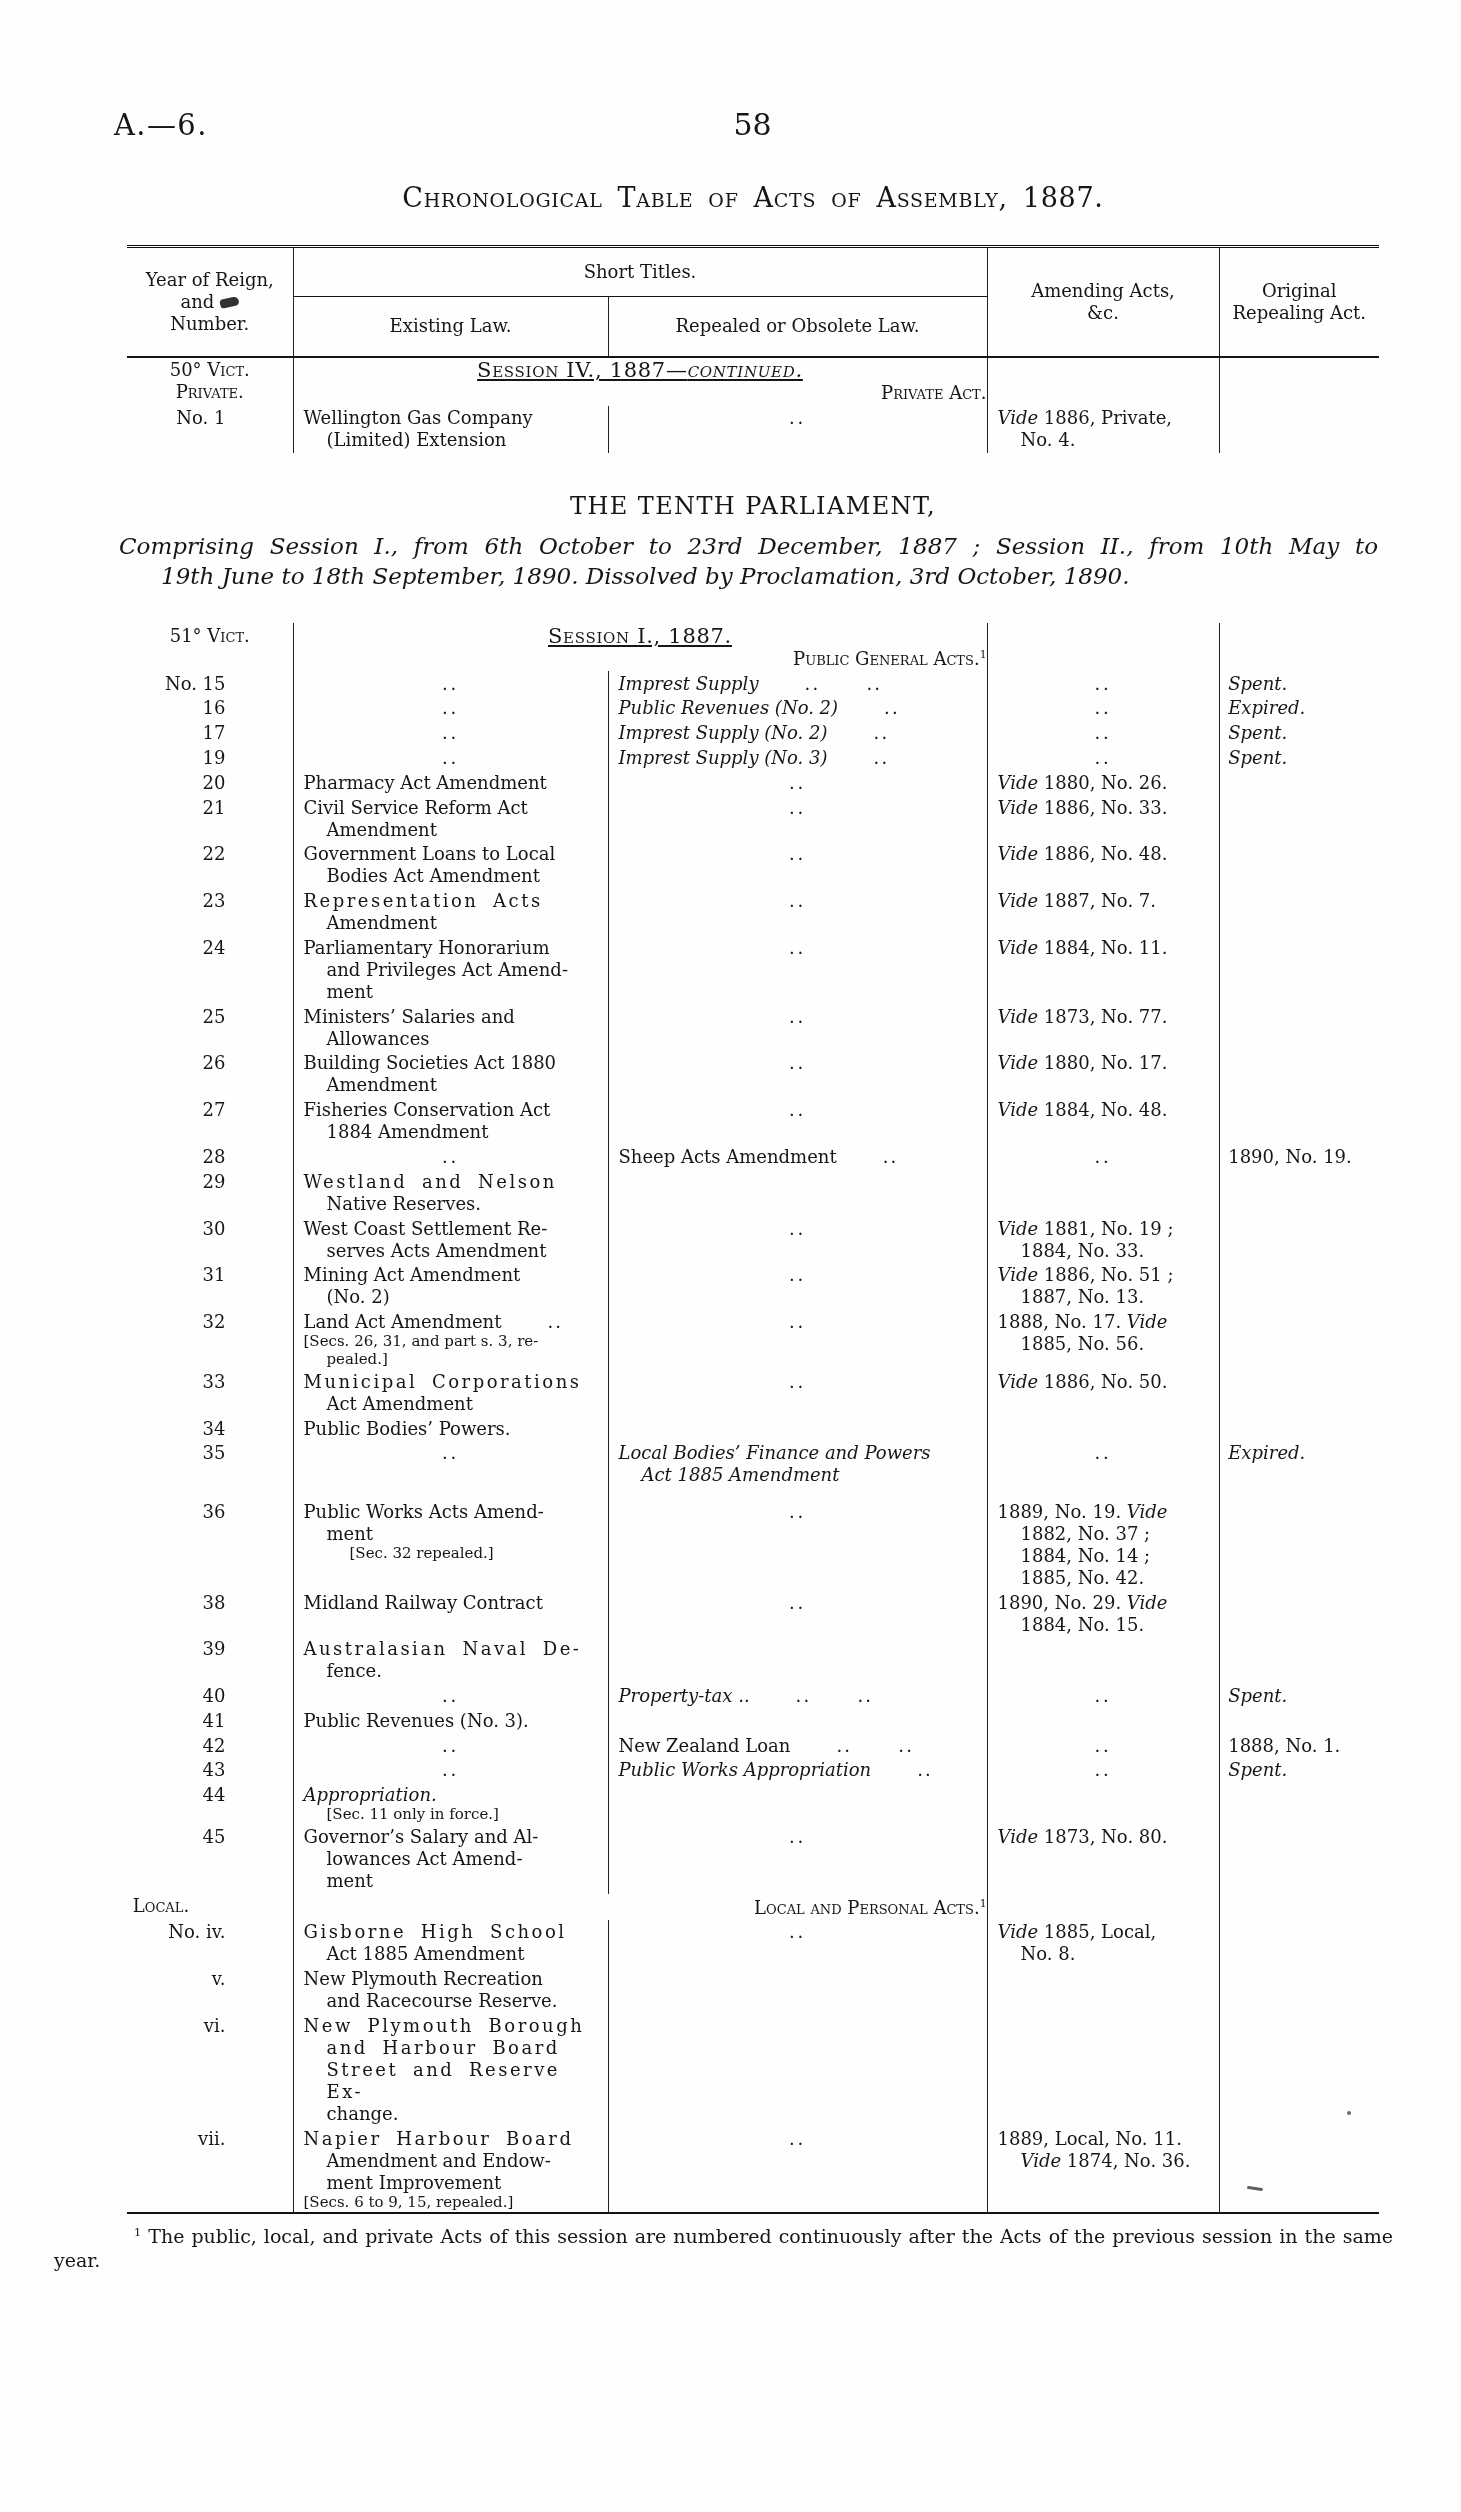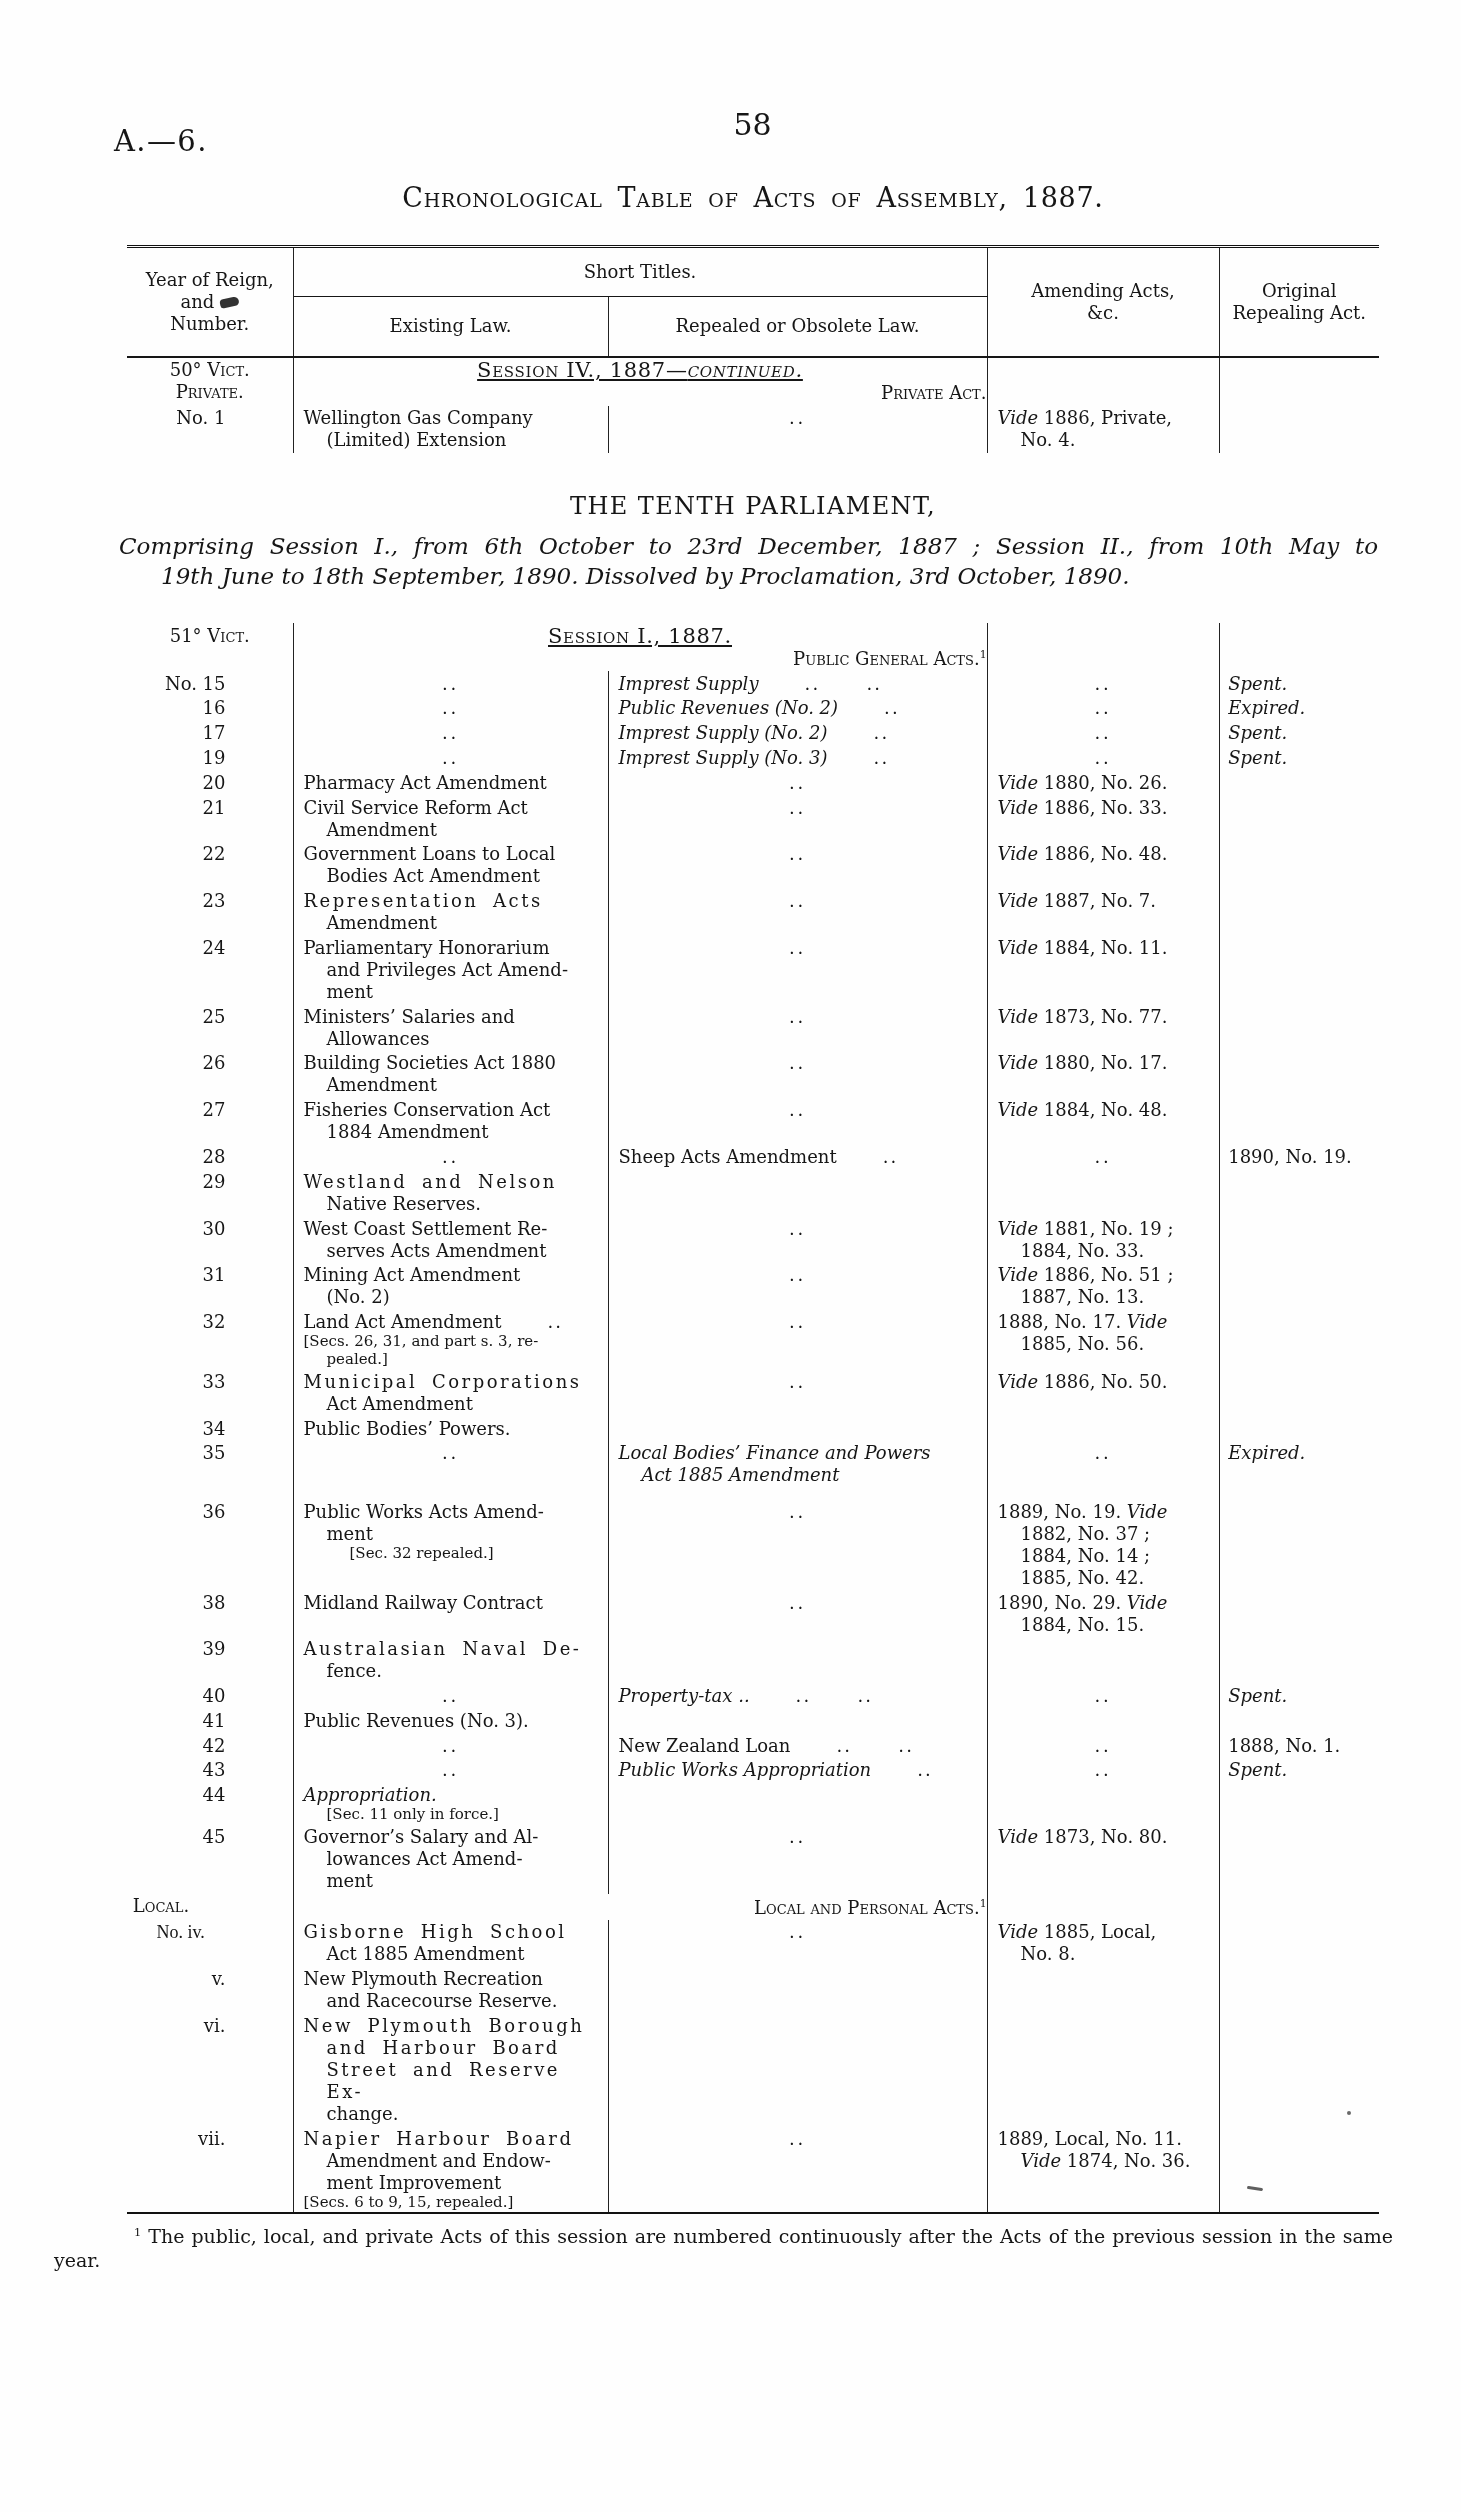--- a/index.html
+++ b/index.html
@@ -1,19 +1,19 @@
 <!DOCTYPE html>
 <html style="font-size:11.6px"><head>
 <meta charset="utf-8">
 <style>
   html,body{margin:0;padding:0;background:#ffffff;}
   .sheet{position:relative;width:1462px;height:2512px;background:#fefefe;overflow:hidden;
          font-family:"DejaVu Serif","Liberation Serif",serif;color:#161616;}
   .abs{position:absolute;}
-  #doc-ref{left:114px;top:124px;font-size:29px;letter-spacing:1.4px;}
+  #doc-ref{left:114px;top:108px;font-size:29px;letter-spacing:1.4px;}
   #page-num{left:0;top:107px;width:1462px;text-align:center;padding-left:43px;box-sizing:border-box;font-size:30px;}
   #doc-title{left:127px;top:182px;width:1252px;text-align:center;font-variant:small-caps;
              font-size:27px;letter-spacing:0.7px;word-spacing:5.8px;}
   .content{position:absolute;left:0;top:245px;width:1462px;}
 
   table.acts{border-collapse:collapse;table-layout:fixed;width:1252px;margin-left:127px;
              font-size:18px;line-height:22px;}
   table.acts td,table.acts th{vertical-align:top;font-weight:normal;padding:1.4px 0;}
   .vr{border-right:1.4px solid #222;}
   table.t1{border-top:3.6px double #111;}
@@ -23,21 +23,21 @@
   th.hc1{vertical-align:middle;text-align:center;border-bottom:2.2px solid #161616;}
   th.hst{border-bottom:1.4px solid #161616;text-align:center;}
   th.hc4,th.hc5{vertical-align:middle;text-align:center;border-bottom:2.2px solid #161616;}
   .hline{display:block;}
   .blot{display:inline-block;width:19px;height:9.4px;background:#1c1c1c;border-radius:5px 6.5px 5.8px 4.3px;
         transform:rotate(-12deg);margin-left:5.8px;vertical-align:middle;opacity:.9;}
 
   .label{text-align:center;}
   .label.left{text-align:left;padding-left:5.8px;}
   .num{display:block;text-align:right;padding-right:67px;white-space:nowrap;}
-  .num.left{text-align:center;padding-left:8.7px;font-family:Liberation Serif, serif;}
+  .num.left{text-align:right;padding-left:8.7px;}
   .sc{font-variant:small-caps;}
   .sesspad td{padding-top:10px;}
   .sess-big{text-align:center;font-variant:small-caps;font-size:21px;letter-spacing:0.7px;text-decoration:underline;}
   .sess-small{text-align:right;font-variant:small-caps;font-size:18px;padding-top:1.4px;}
   tr.gap td{padding-top:13px;}
 
   .line{padding-left:10px;}
   .line.ind1{padding-left:33px;}
   .line.ind2{padding-left:56px;}
   .line.sm{font-size:15px;line-height:17.4px;}

